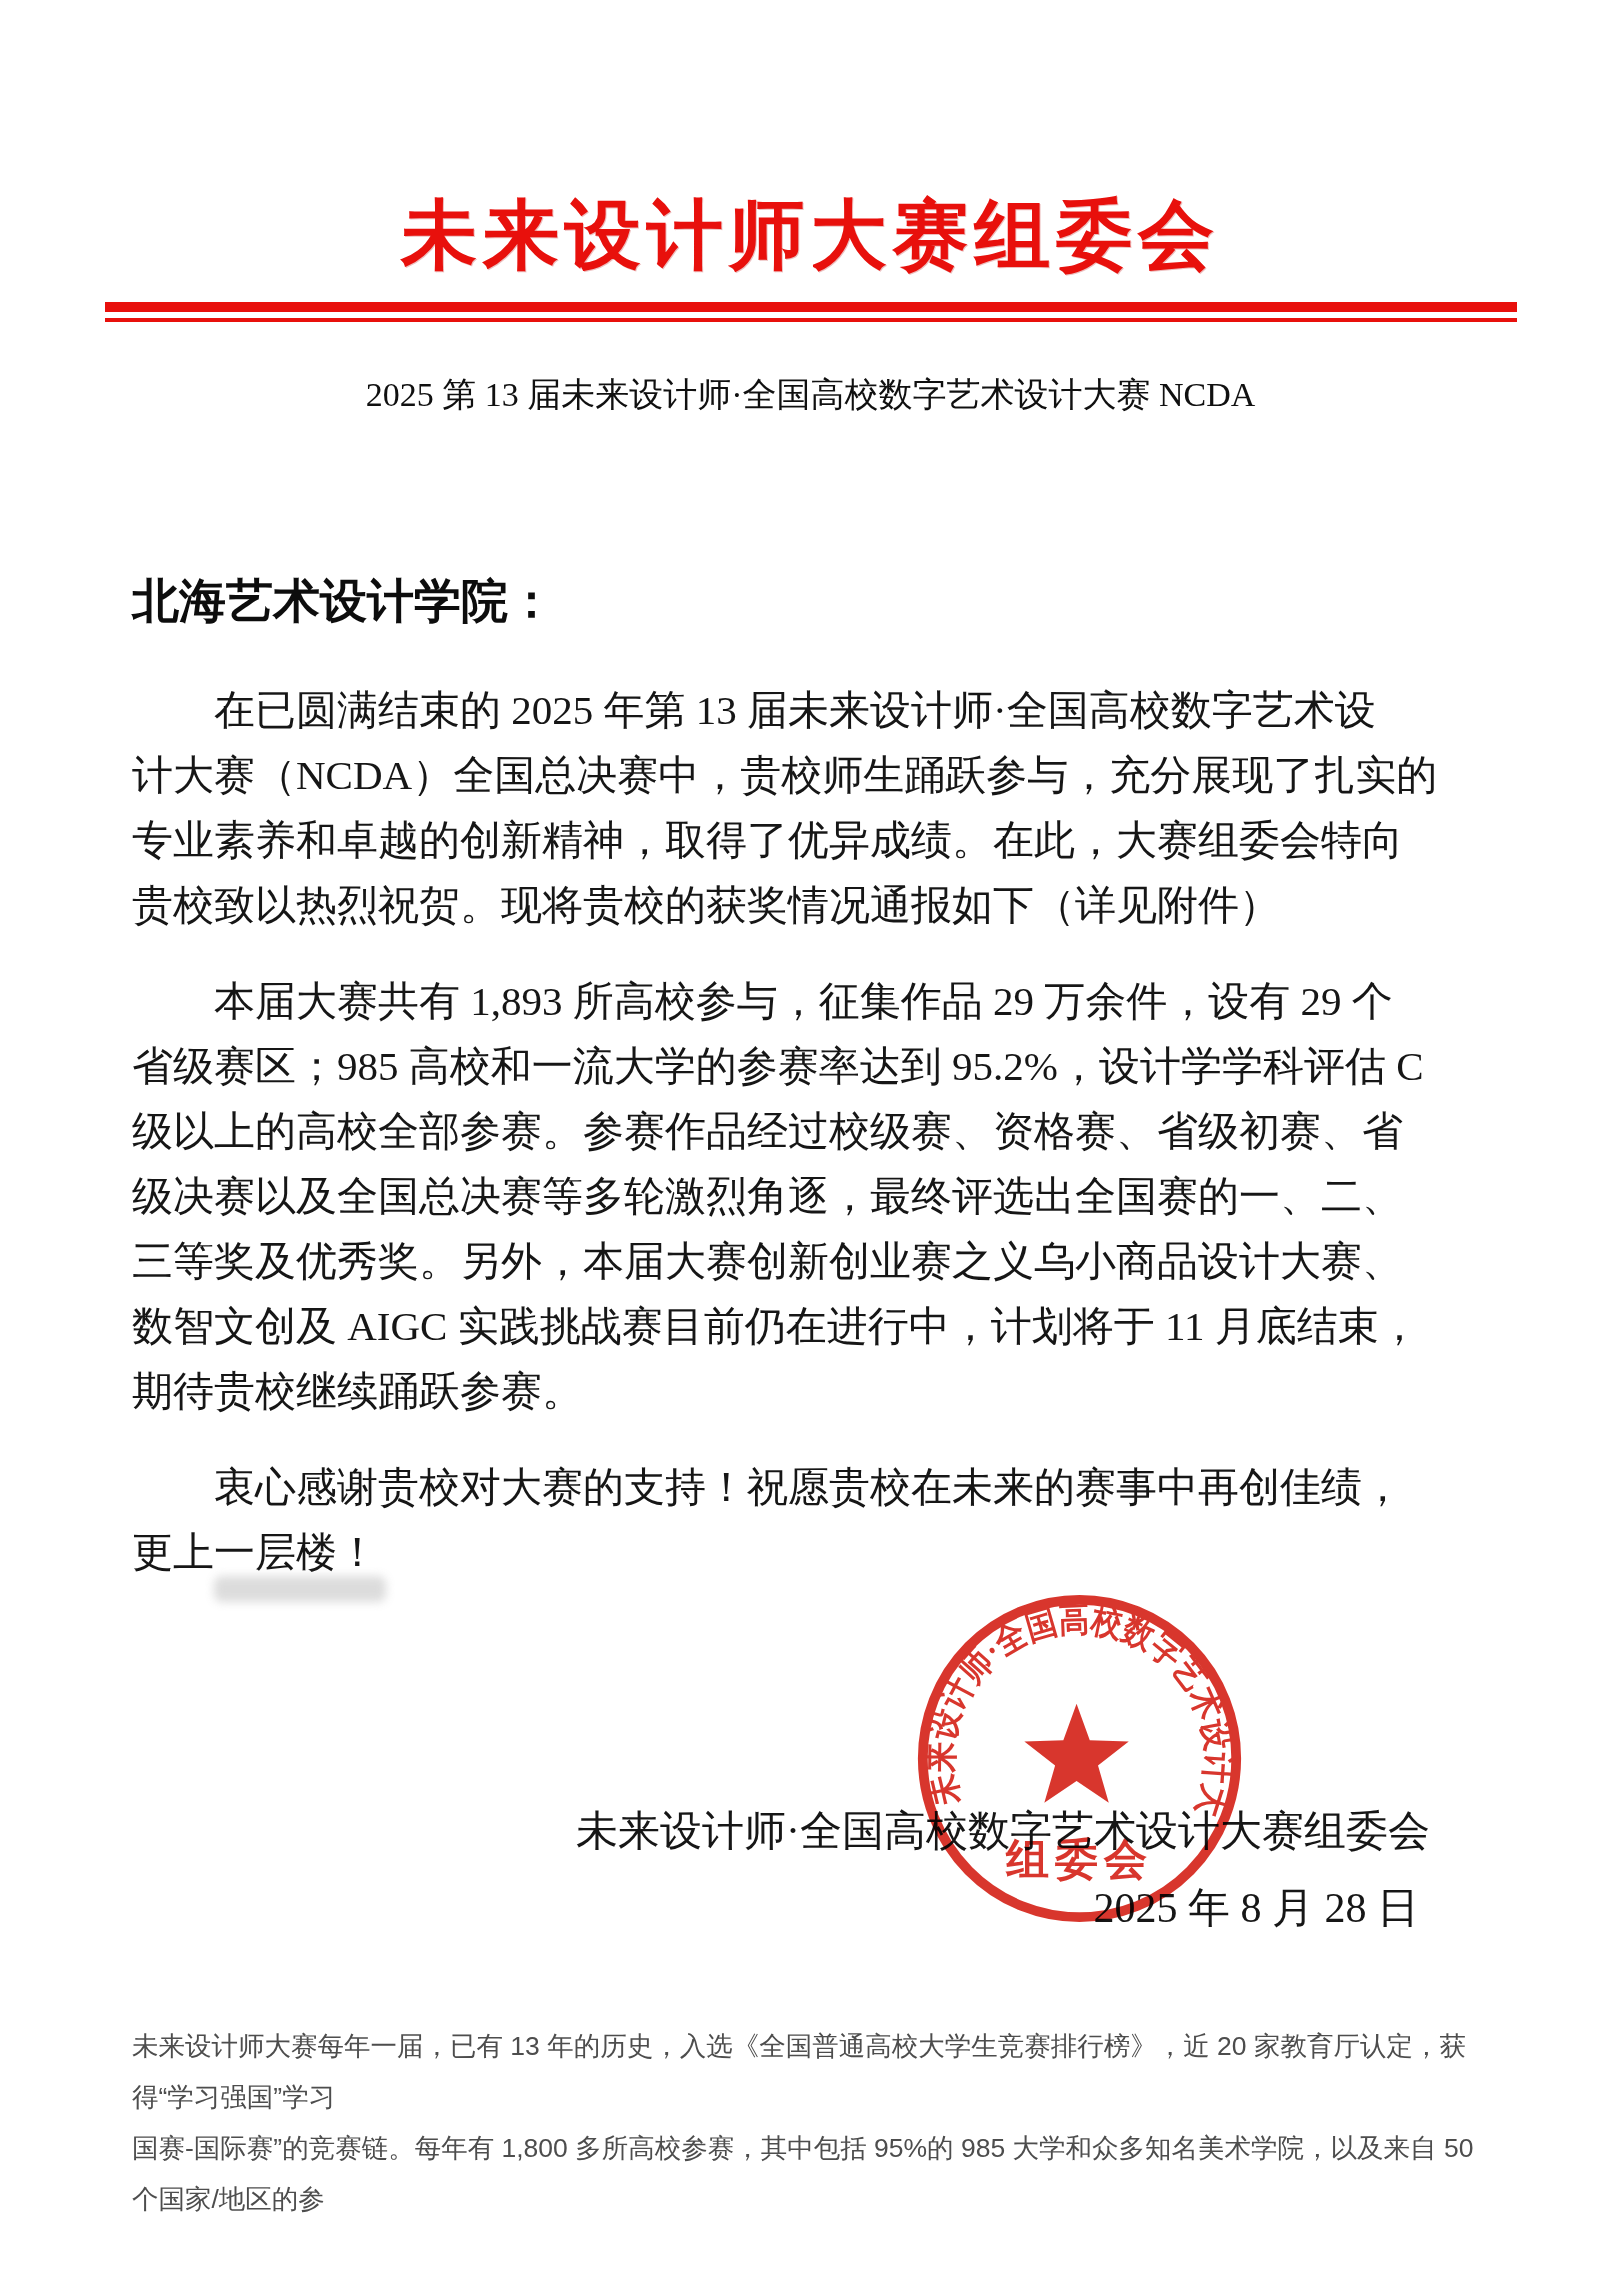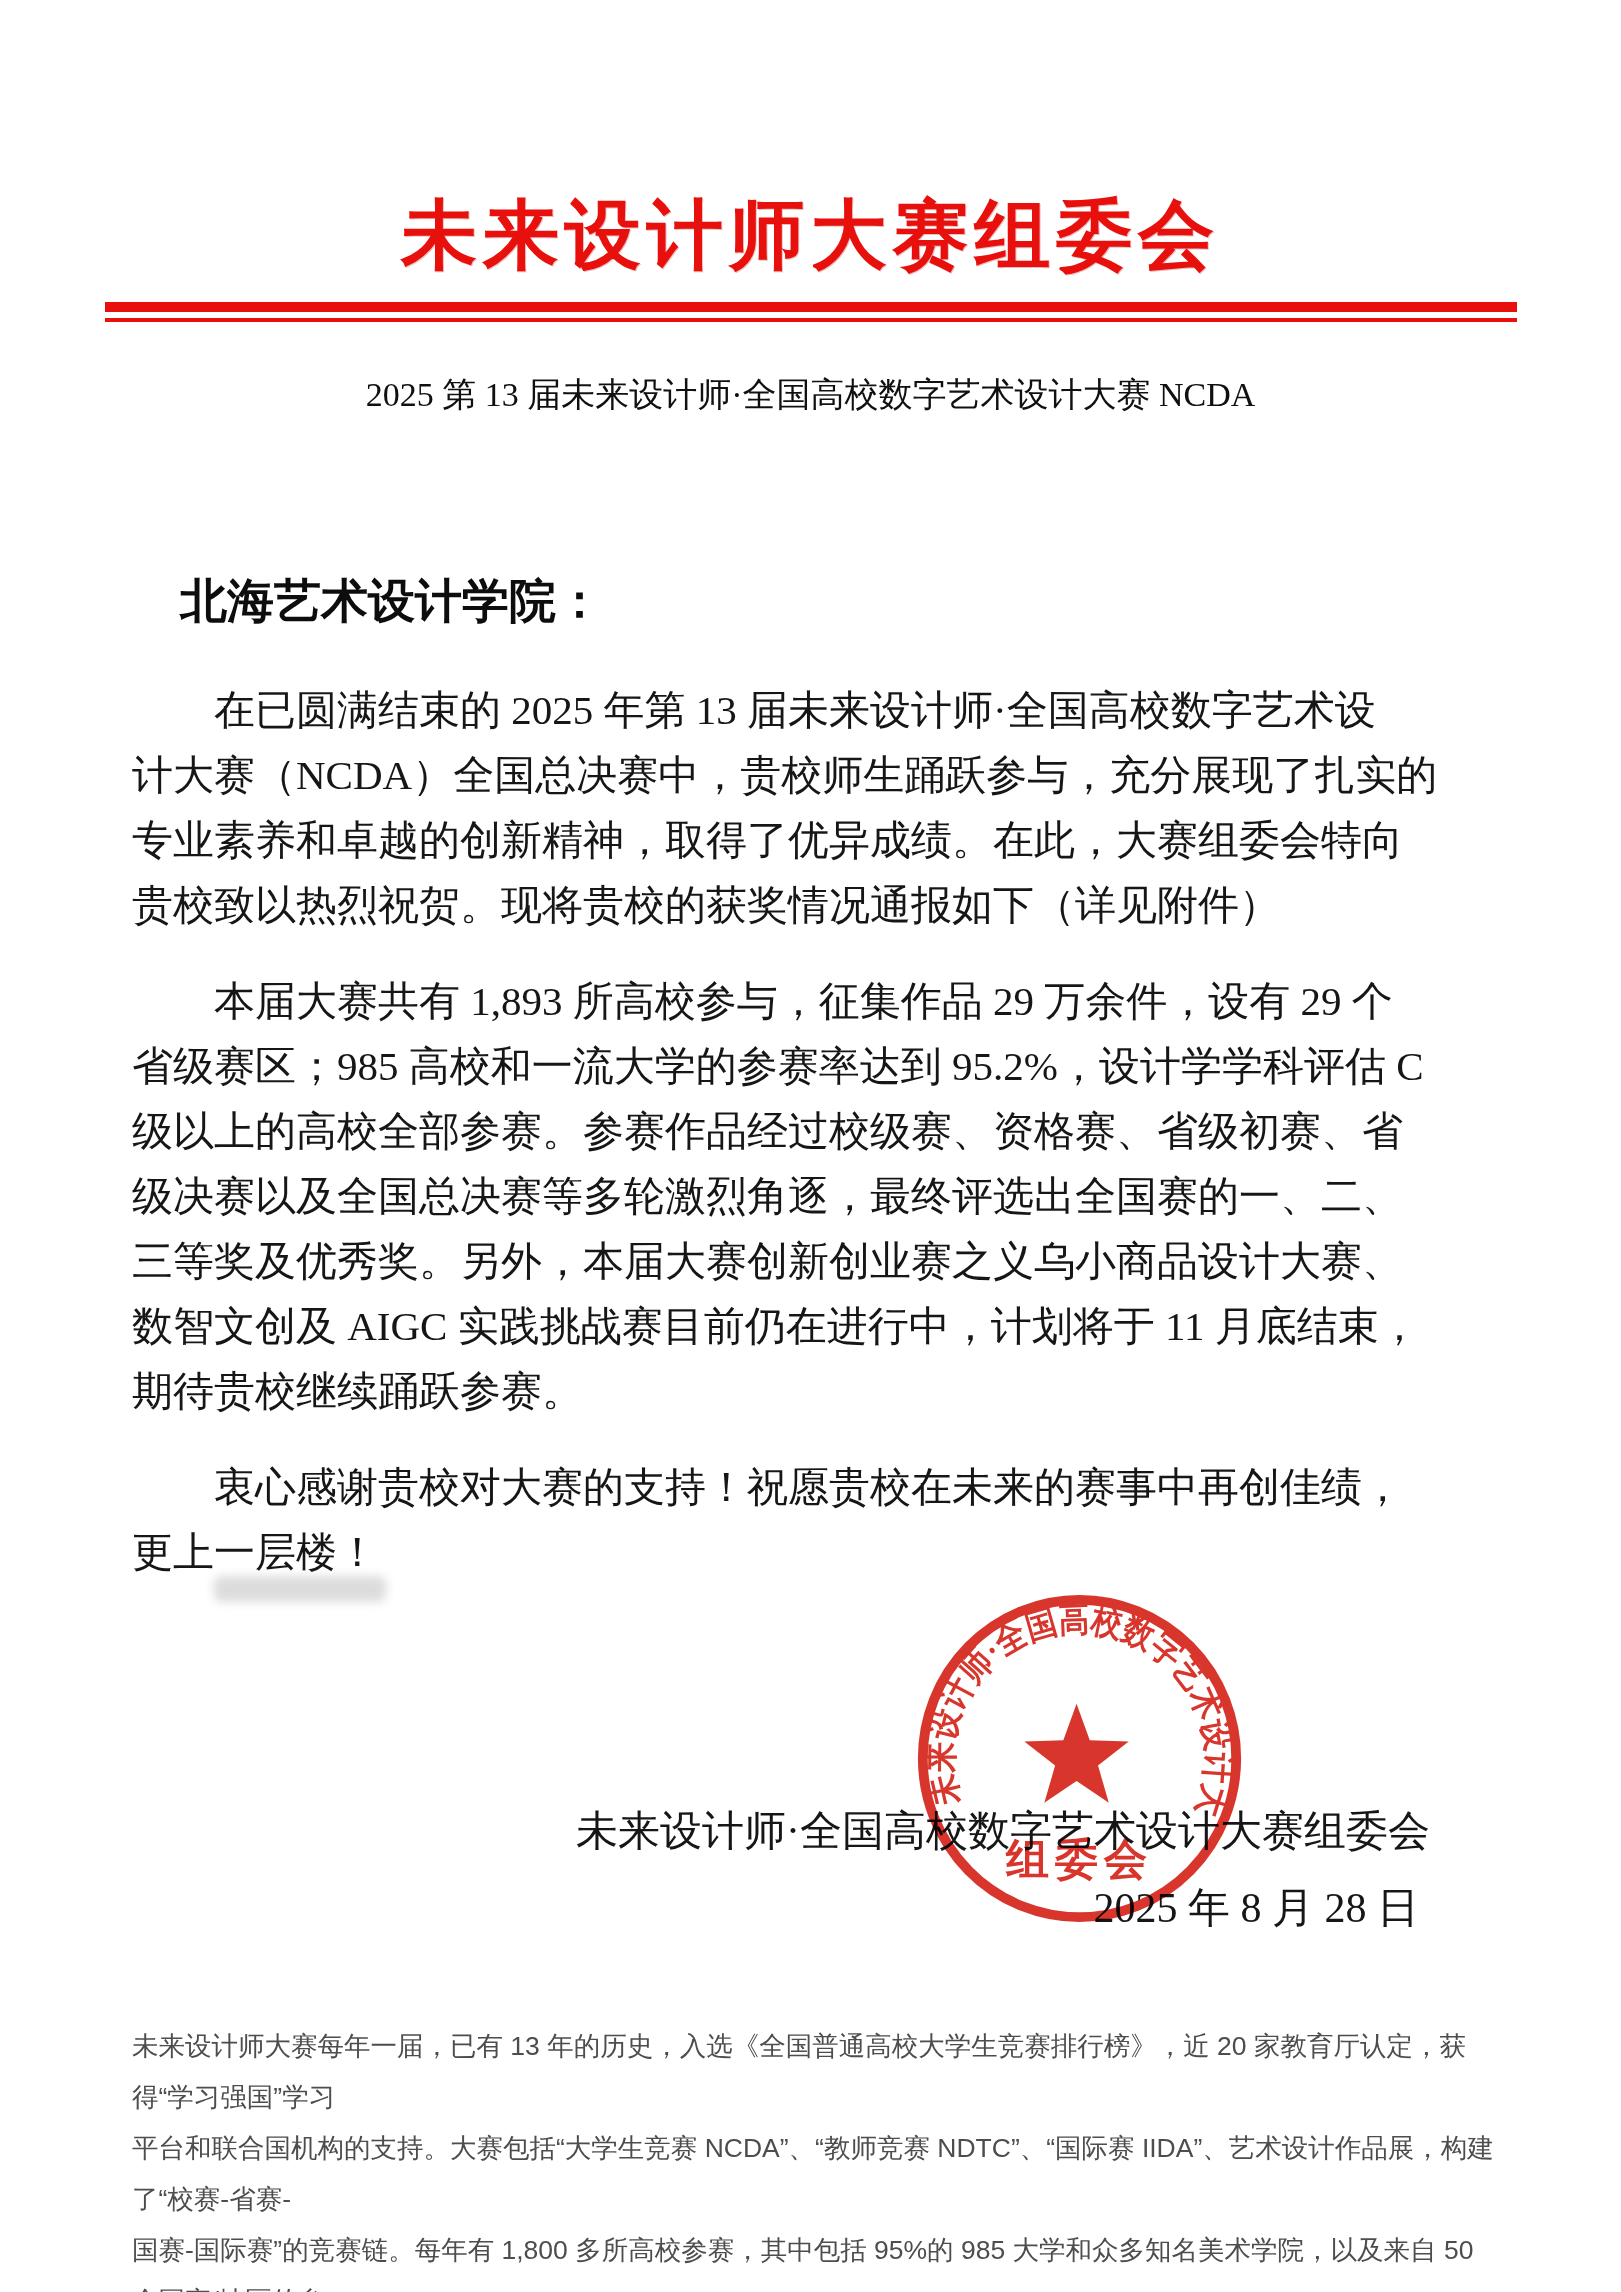--- a/index.html
+++ b/index.html
@@ -40,21 +40,20 @@
     position:absolute; top:449px; left:0; width:100%;
     text-align:center;
     font-size:46px; font-weight:bold; line-height:59px;
     letter-spacing:0.55em; padding-left:0.55em;
     color:#101010;
   }
   .salutation {
     position:absolute; top:571px; left:132px;
     font-size:47px; font-weight:bold; line-height:61px;
     color:#0d0d0d;
-    margin-left:48px;
   }
   .body-text {
     position:absolute; top:678px; left:132px; width:1364px;
     font-size:41px; line-height:65px;
     color:#161616;
   }
   .para { margin:0 0 31px 0; }
   .para:last-child { margin-bottom:0; }
   .para .line { display:block; }
   .para .line.indent { text-indent:2em; }
@@ -140,19 +139,18 @@
     <ellipse cx="0" cy="0" rx="160" ry="162" fill="none" stroke="#d5251b" stroke-width="10"></ellipse>
     <text font-size="36">
       <textPath href="#stampArc" startOffset="0" textLength="540" lengthAdjust="spacingAndGlyphs">未来设计师·全国高校数字艺术设计大赛</textPath>
     </text>
     <polygon points="0,-56 13.5,-18.6 53.3,-17.3 21.9,7.1 32.9,45.3 0,23 -32.9,45.3 -21.9,7.1 -53.3,-17.3 -13.5,-18.6" fill="#d5251b" transform="translate(-3,0)"></polygon>
     <text x="0" y="118" text-anchor="middle" font-size="44" letter-spacing="6">组委会</text>
   </svg>
 
   <div class="footer-note">
     <span class="line">未来设计师大赛每年一届，已有 13 年的历史，入选《全国普通高校大学生竞赛排行榜》，近 20 家教育厅认定，获得“学习强国”学习</span>
-    <span class="line">平台和联合国机构的支持。大赛包括“大学生竞赛 NCDA”、“教师竞赛 NDTC”、“国际赛 IIDA”、艺术设计作品展，构建了“校赛-省赛-</span>
     <span class="line">国赛-国际赛”的竞赛链。每年有 1,800 多所高校参赛，其中包括 95%的 985 大学和众多知名美术学院，以及来自 50 个国家/地区的参</span>
 
   </div>
 
 </div>
 
 
 </body></html>

